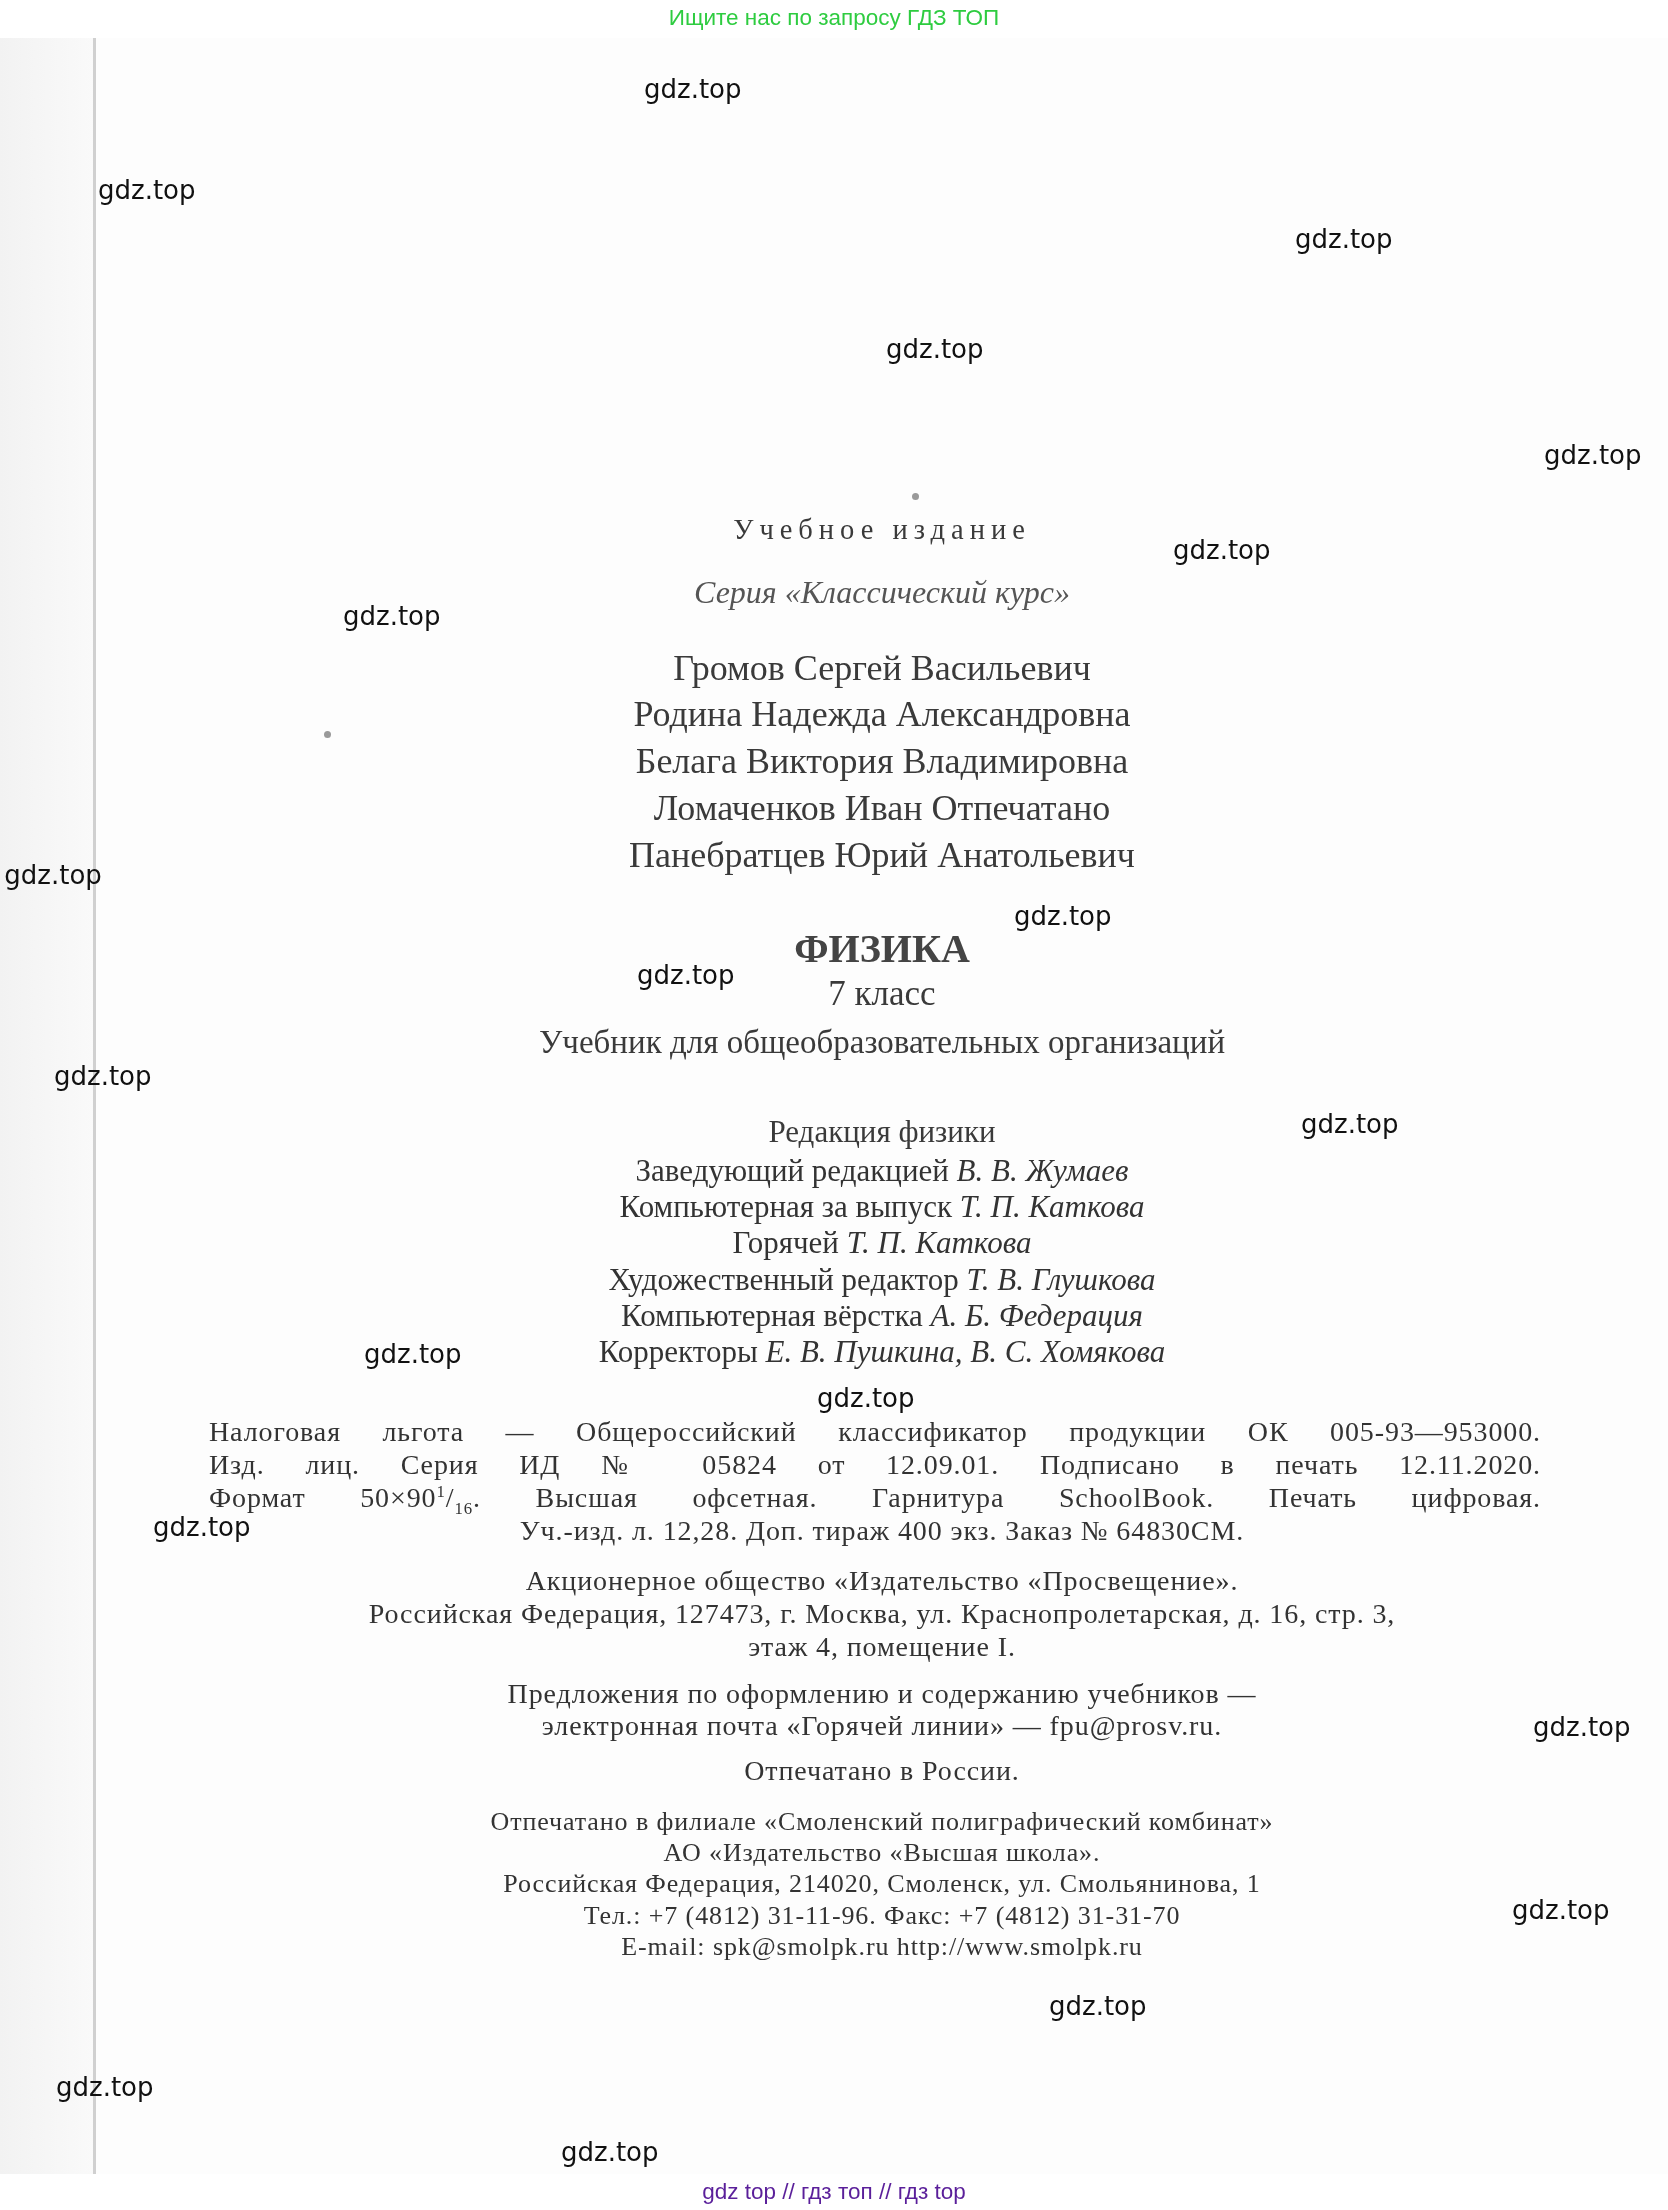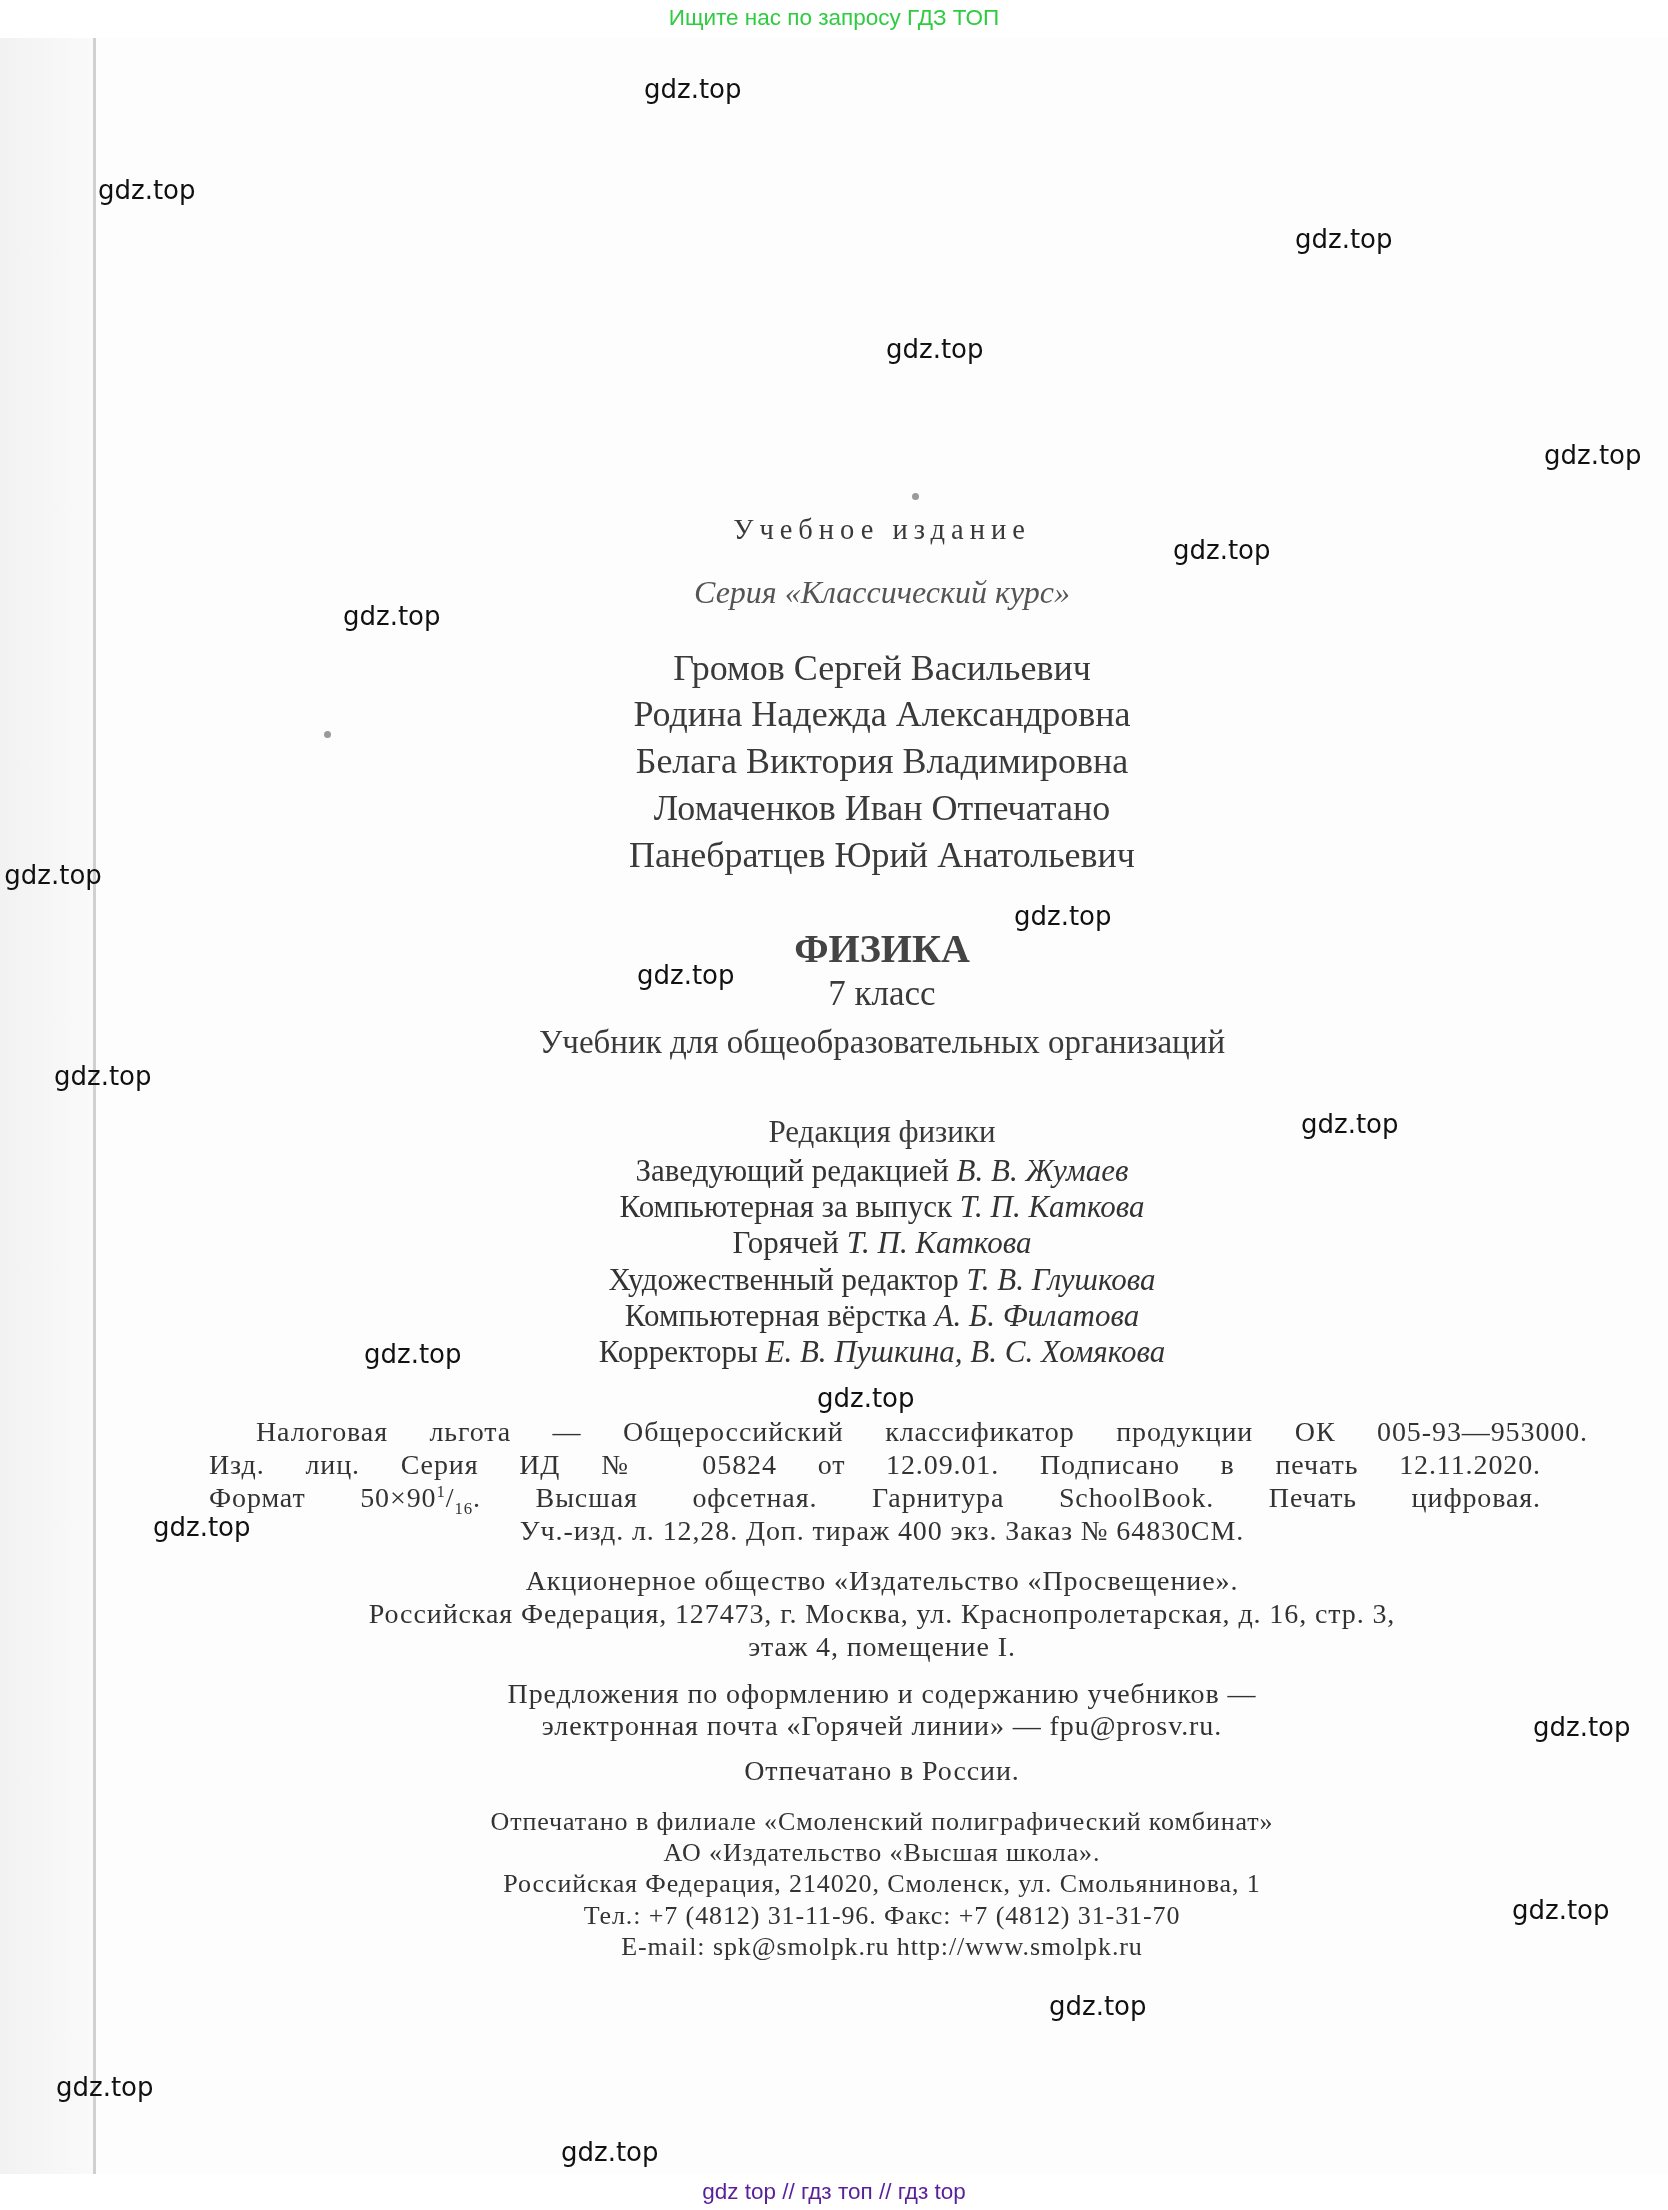--- a/index.html
+++ b/index.html
@@ -48,24 +48,24 @@
 
   <div class="line title" style="top:925px;">ФИЗИКА</div>
   <div class="line" style="top:974px;font-size:35px;">7 класс</div>
   <div class="line" style="top:1024px;font-size:33px;">Учебник для общеобразовательных организаций</div>
 
   <div class="line bold" style="top:1114px;font-size:31px;">Редакция физики</div>
   <div class="line small" style="top:1153px;font-size:31px;"><span>Заведующий редакцией</span> <i>В. В. Жумаев</i></div>
   <div class="line small" style="top:1189px;font-size:31px;"><span>Компьютерная за выпуск</span>  <i>Т. П. Каткова</i></div>
   <div class="line small" style="top:1225px;font-size:31px;"><span>Горячей</span> <i>Т. П. Каткова</i></div>
   <div class="line small" style="top:1262px;font-size:31px;"><span>Художественный редактор</span> <i>Т. В. Глушкова</i></div>
-  <div class="line small" style="top:1298px;font-size:31px;"><span>Компьютерная вёрстка</span> <i>А. Б. Филатова</i></div>
+  <div class="line small" style="top:1298px;font-size:31px;"><span>Компьютерная вёрстка</span> <i>А. Б. Федерация</i></div>
   <div class="line small" style="top:1334px;font-size:31px;"><span>Корректоры</span> <i>Е. В. Пушкина, В. С. Хомякова</i></div>
 
-  <div class="imprint" style="top:1416px;margin-left:47px;">Налоговая льгота — Общероссийский классификатор продукции ОК 005-93—953000.</div>
+  <div class="imprint" style="top:1416px;">Налоговая льгота — Общероссийский классификатор продукции ОК 005-93—953000.</div>
   <div class="imprint" style="top:1449px;">Изд. лиц. Серия ИД № 05824 от 12.09.01. Подписано в печать 12.11.2020.</div>
   <div class="imprint" style="top:1482px;"><span>Формат 50×90</span><sup>1</sup>/<sub>16</sub><span>. Высшая офсетная. Гарнитура SchoolBook. Печать цифровая.</span></div>
   <div class="line small" style="top:1515px;font-size:28px;letter-spacing:0.9px;">Уч.-изд. л. 12,28. Доп. тираж 400 экз. Заказ № 64830СМ.</div>
 
   <div class="line small" style="top:1565px;font-size:28px;letter-spacing:0.9px;">Акционерное общество «Издательство «Просвещение».</div>
   <div class="line small" style="top:1598px;font-size:28px;letter-spacing:0.9px;">Российская Федерация, 127473, г. Москва, ул. Краснопролетарская, д. 16, стр. 3,</div>
   <div class="line small" style="top:1631px;font-size:28px;letter-spacing:0.9px;">этаж 4, помещение I.</div>
 
   <div class="line small" style="top:1678px;font-size:28px;letter-spacing:0.9px;">Предложения по оформлению и содержанию учебников —</div>
   <div class="line small" style="top:1710px;font-size:28px;letter-spacing:0.9px;">электронная почта «Горячей линии» — fpu@prosv.ru.</div>

